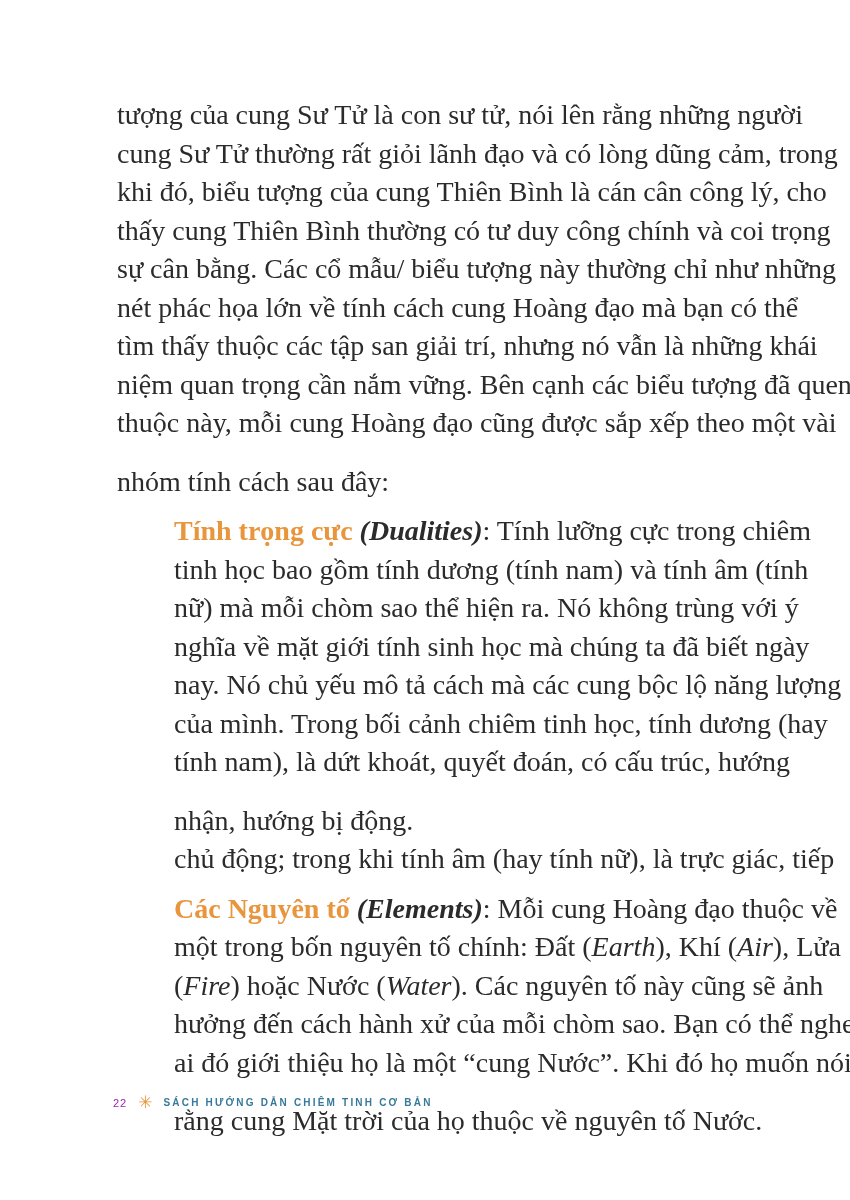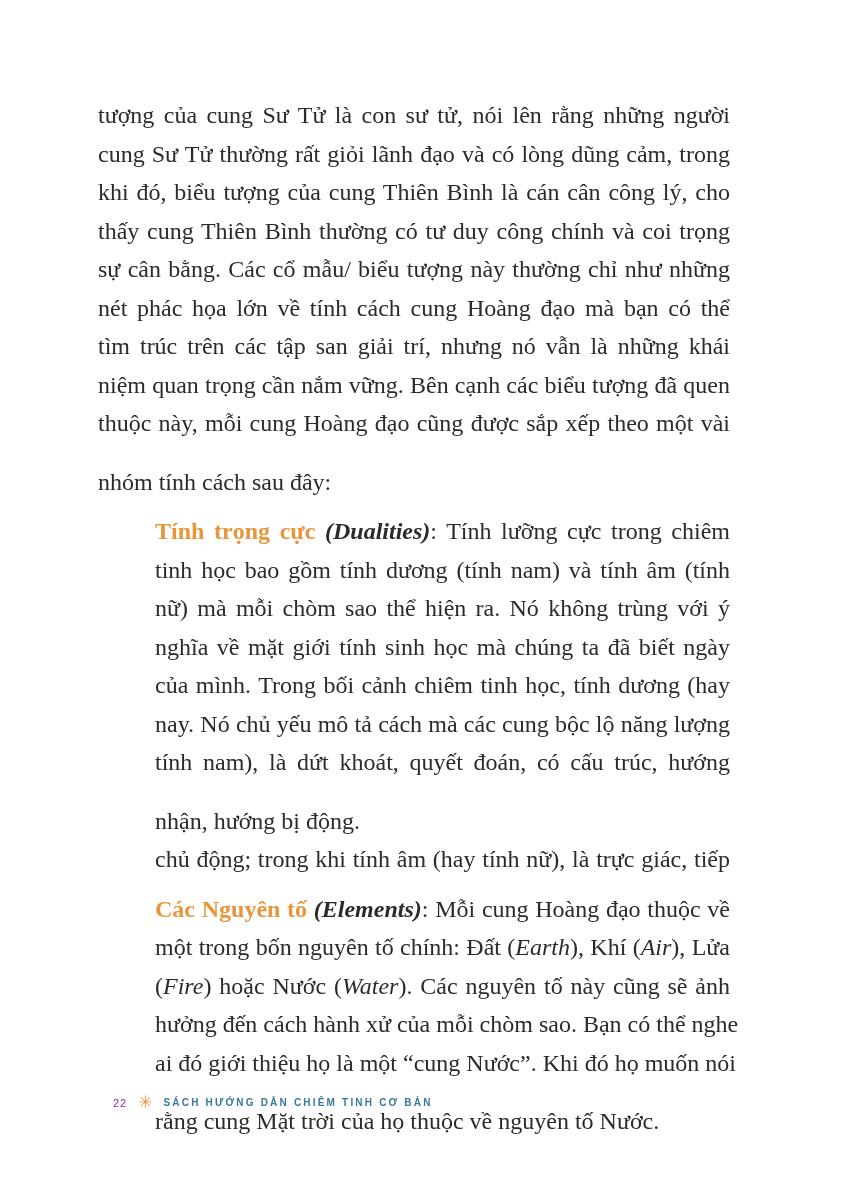--- a/index.html
+++ b/index.html
@@ -7,24 +7,24 @@
     position: relative;
     width: 850px;
     height: 1200px;
     background: #ffffff;
     font-family: "Liberation Serif", "DejaVu Serif", serif;
     color: #2b2b2b;
     overflow: hidden;
   }
   .text-col {
     position: absolute;
-    left: 98px;
+    left: 117px;
     top: 96px;
     width: 632px;
-    font-size: 24px;
+    font-size: 28px;
     line-height: 38.5px;
   }
   .ln {
     text-align: justify;
     text-align-last: justify;
     white-space: nowrap;
   }
   .ln.last {
     text-align-last: left;
     margin-top: 20px;
@@ -79,33 +79,33 @@
 <div class="page">
   <main class="text-col">
 
     <div class="para">
       <div class="ln">tượng của cung Sư Tử là con sư tử, nói lên rằng những người</div>
       <div class="ln">cung Sư Tử thường rất giỏi lãnh đạo và có lòng dũng cảm, trong</div>
       <div class="ln">khi đó, biểu tượng của cung Thiên Bình là cán cân công lý, cho</div>
       <div class="ln">thấy cung Thiên Bình thường có tư duy công chính và coi trọng</div>
       <div class="ln">sự cân bằng. Các cổ mẫu/ biểu tượng này thường chỉ như những</div>
       <div class="ln">nét phác họa lớn về tính cách cung Hoàng đạo mà bạn có thể</div>
-      <div class="ln">tìm trúc trên các tập san giải trí, nhưng nó vẫn là những khái</div>
+      <div class="ln">tìm thấy thuộc các tập san giải trí, nhưng nó vẫn là những khái</div>
       <div class="ln">niệm quan trọng cần nắm vững. Bên cạnh các biểu tượng đã quen</div>
       <div class="ln">thuộc này, mỗi cung Hoàng đạo cũng được sắp xếp theo một vài</div>
       <div class="ln last">nhóm tính cách sau đây:</div>
     </div>
 
     <section class="sub">
       <div class="ln"><span class="hd">Tính trọng cực </span><span class="bi">(Dualities)</span><span>: Tính lưỡng cực trong chiêm</span></div>
       <div class="ln">tinh học bao gồm tính dương (tính nam) và tính âm (tính</div>
       <div class="ln">nữ) mà mỗi chòm sao thể hiện ra. Nó không trùng với ý</div>
       <div class="ln">nghĩa về mặt giới tính sinh học mà chúng ta đã biết ngày</div>
+      <div class="ln">nay. Nó chủ yếu mô tả cách mà các cung bộc lộ năng lượng</div>
       <div class="ln">của mình. Trong bối cảnh chiêm tinh học, tính dương (hay</div>
-      <div class="ln">nay. Nó chủ yếu mô tả cách mà các cung bộc lộ năng lượng</div>
       <div class="ln">tính nam), là dứt khoát, quyết đoán, có cấu trúc, hướng</div>
       <div class="ln last">nhận, hướng bị động.</div>
       <div class="ln">chủ động; trong khi tính âm (hay tính nữ), là trực giác, tiếp</div>
     </section>
 
     <section class="sub">
       <div class="ln"><span class="hd">Các Nguyên tố </span><span class="bi">(Elements)</span><span>: Mỗi cung Hoàng đạo thuộc về</span></div>
       <div class="ln"><span>một trong bốn nguyên tố chính: Đất (</span><span class="it">Earth</span><span>), Khí (</span><span class="it">Air</span><span>), Lửa</span></div>
       <div class="ln"><span>(</span><span class="it">Fire</span><span>) hoặc Nước (</span><span class="it">Water</span><span>). Các nguyên tố này cũng sẽ ảnh</span></div>
       <div class="ln">hưởng đến cách hành xử của mỗi chòm sao. Bạn có thể nghe</div>

